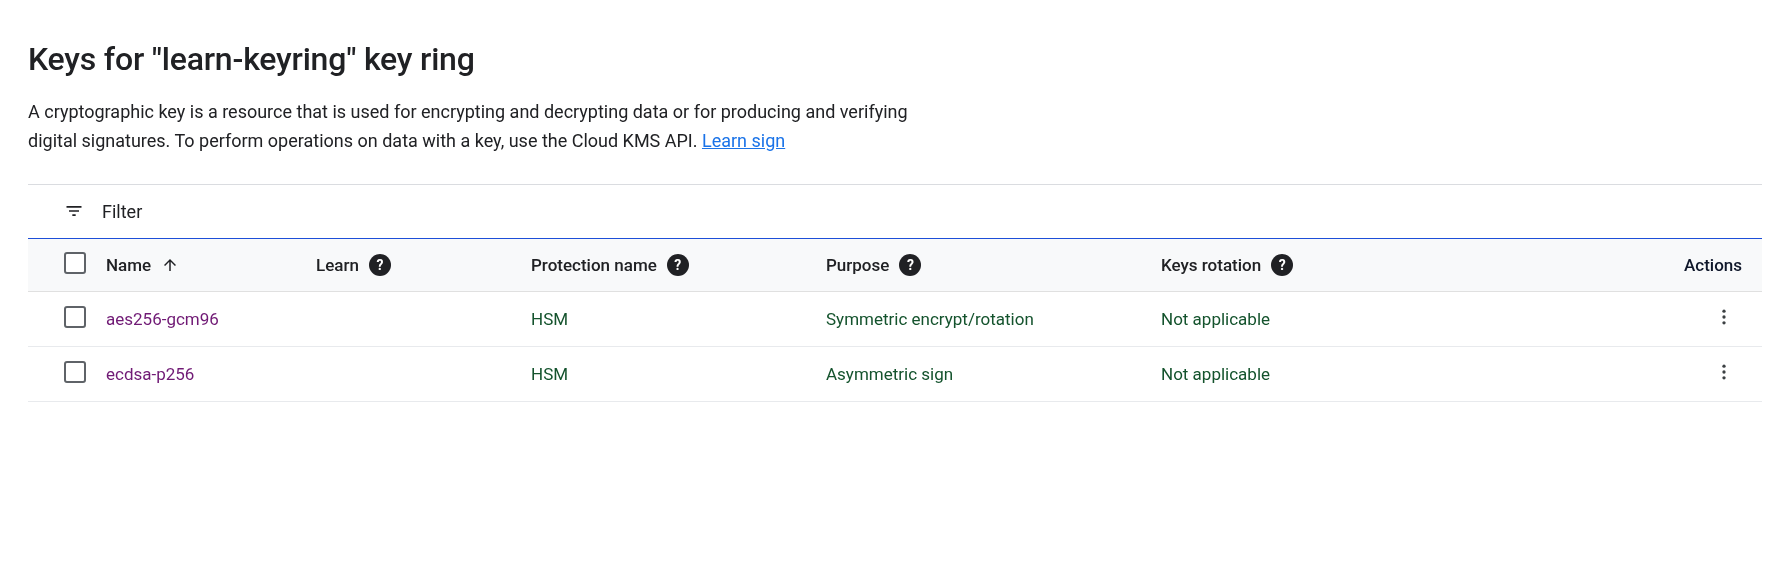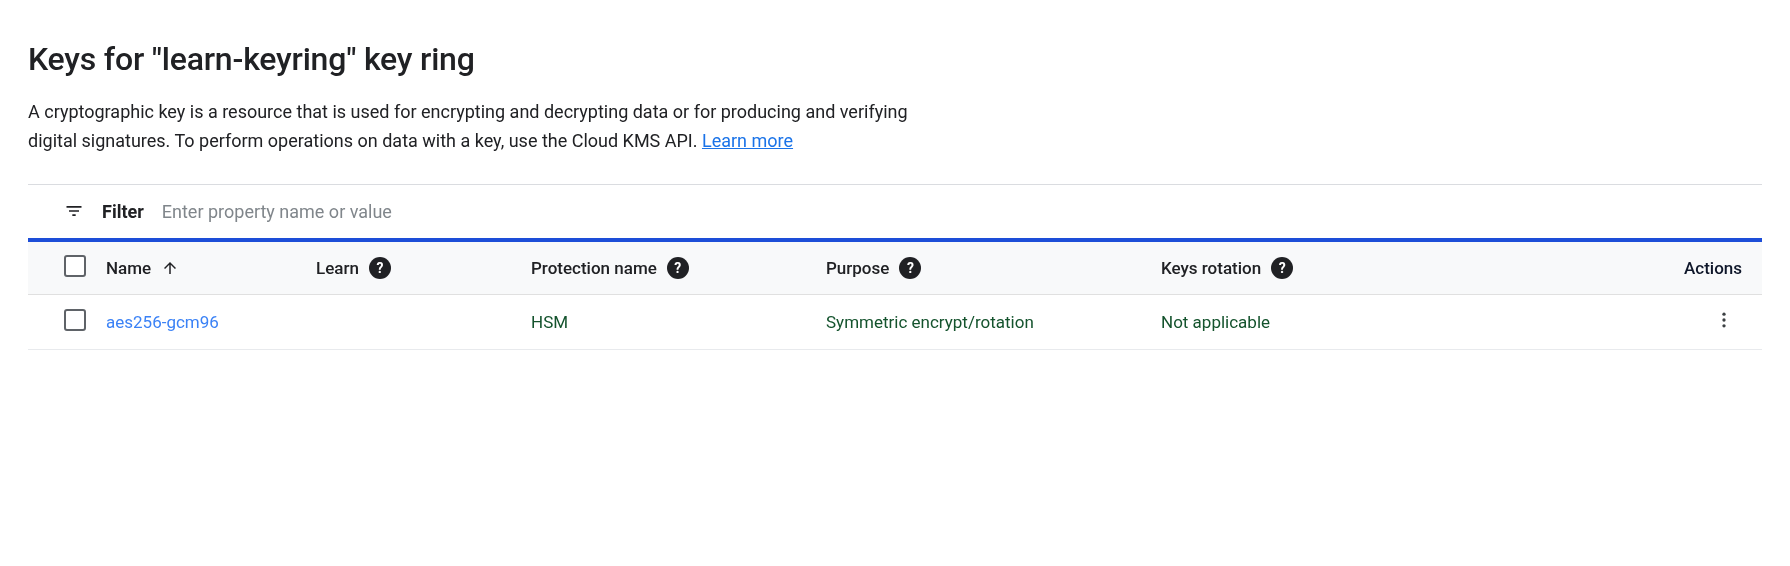--- a/index.html
+++ b/index.html
@@ -45,21 +45,21 @@
       align-items: center;
       justify-content: center;
     }
     .filter-icon svg {
       width: 20px;
       height: 20px;
       fill: #202124;
     }
     .filter-label {
       font-size: 18px;
-      font-weight: 700;
+      font-weight: 400;
       color: #202124;
     }
     .filter-input {
       border: none;
       outline: none;
       font-size: 18px;
       color: #5f6368;
       font-family: inherit;
       background: transparent;
       flex: 1;
@@ -67,21 +67,21 @@
     }
     .filter-input::placeholder {
       color: #80868b;
     }
     .data-table {
       width: 100%;
       border-collapse: collapse;
     }
     .data-table thead tr {
       background: #f8f9fa;
-      border-top: 4px solid #1d4ed8;
+      border-top: 1px solid #1d4ed8;
       border-bottom: 1px solid #e0e0e0;
     }
     .data-table th {
       text-align: left;
       font-size: 17px;
       font-weight: 500;
       color: #202124;
       padding: 13px 10px;
       white-space: nowrap;
     }
@@ -91,21 +91,21 @@
       padding-right: 20px;
     }
     .data-table td {
       padding: 14px 10px;
       font-size: 17px;
       color: #14532d;
       border-bottom: 1px solid #e8eaed;
       white-space: nowrap;
     }
     .data-table td.name-cell {
-      color: #3b82f6;
+      color: #701a75;
     }
     .checkbox-col {
       width: 60px;
       padding-left: 36px !important;
     }
     .name-col { width: 210px; }
     .status-col { width: 215px; }
     .protection-col { width: 295px; }
     .purpose-col { width: 335px; }
     .rotation-col { width: 275px; }
@@ -157,33 +157,32 @@
       height: 20px;
       fill: #3c4043;
     }
   </style>
 </head>
 <body>
 
 <h1 class="page-title">Keys for "learn-keyring" key ring</h1>
 
 <p class="page-description">
-  <span>A cryptographic key is a resource that is used for encrypting and decrypting data or for producing and verifying digital signatures. To perform operations on data with a key, use the Cloud KMS API. </span><a class="learn-more">Learn more</a>
+  <span>A cryptographic key is a resource that is used for encrypting and decrypting data or for producing and verifying digital signatures. To perform operations on data with a key, use the Cloud KMS API. </span><a class="learn-more">Learn sign</a>
 </p>
 
 <div class="table-container">
 
   <div class="filter-bar">
     <span class="filter-icon">
       <svg viewBox="0 0 24 24">
           <path d="M10 18h4v-2h-4v2zM3 6v2h18V6H3zm3 7h12v-2H6v2z"></path>
         </svg>
     </span>
     <span class="filter-label">Filter</span>
-    <input class="filter-input" type="text" placeholder="Enter property name or value" style="">
   </div>
 
   <table class="data-table">
     <thead>
       <tr>
         <th class="checkbox-col">
           <span class="checkbox"></span>
         </th>
         <th class="name-col">
           <span class="th-content">
@@ -233,16 +232,33 @@
         <td class="actions-cell">
           <span class="more-icon">
             <svg viewBox="0 0 24 24">
                 <circle cx="12" cy="5" r="2"></circle>
                 <circle cx="12" cy="12" r="2"></circle>
                 <circle cx="12" cy="19" r="2"></circle>
               </svg>
           </span>
         </td>
       </tr>
+      <tr>
+        <td class="checkbox-col"><span class="checkbox"></span></td>
+        <td class="name-cell">ecdsa-p256</td>
+        <td></td>
+        <td>HSM</td>
+        <td>Asymmetric sign</td>
+        <td>Not applicable</td>
+        <td class="actions-cell">
+          <span class="more-icon">
+            <svg viewBox="0 0 24 24">
+                <circle cx="12" cy="5" r="2"></circle>
+                <circle cx="12" cy="12" r="2"></circle>
+                <circle cx="12" cy="19" r="2"></circle>
+              </svg>
+          </span>
+        </td>
+      </tr>
     </tbody>
   </table>
 
 </div>
 
 </body></html>

